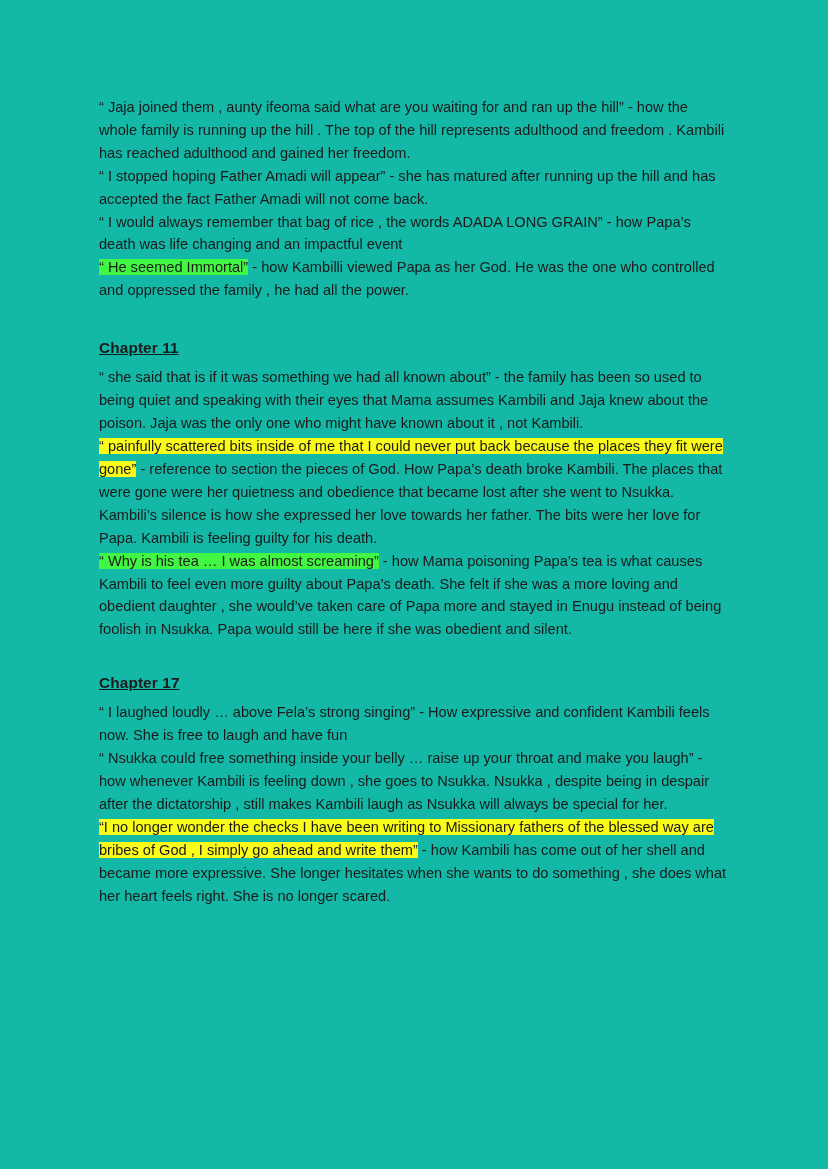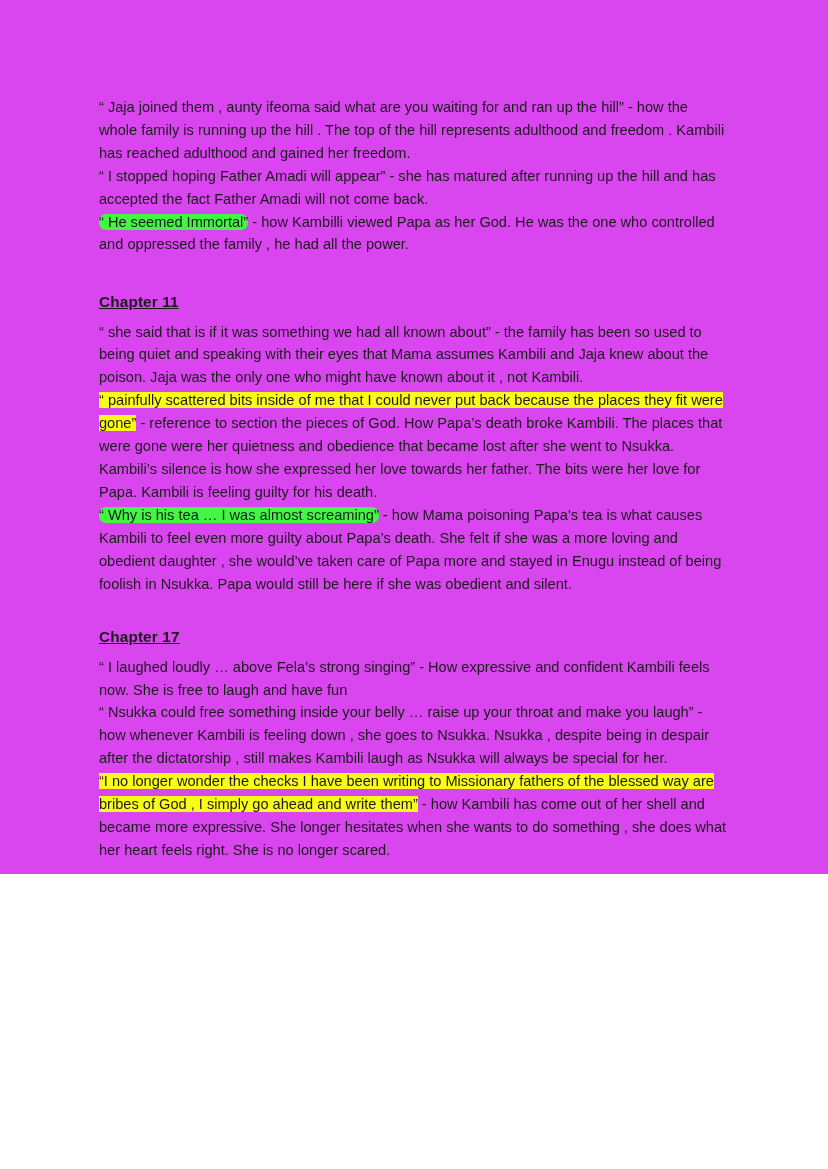--- a/index.html
+++ b/index.html
@@ -9,22 +9,22 @@
   }
   body {
     width: 828px;
     height: 1169px;
     font-family: "Liberation Serif", serif;
     color: #000000;
   }
   #page {
     position: relative;
     width: 828px;
-    height: 874px;
-    background: #d946ef;
+    height: 1169px;
+    background: #14b8a6;
     box-sizing: border-box;
     padding: 96px 100px 0 99px;
   }
   .doc {
     width: 630px;
     font-size: 14.6px;
     line-height: 1.57;
     color: #1b1b1b;
     font-family: "Liberation Sans", sans-serif;
   }
@@ -46,41 +46,43 @@
     font-family: "Liberation Sans", sans-serif;
     font-size: 15.4px;
     text-decoration: underline;
     color: #1b1b1b;
     margin: 0 0 6px 0;
     letter-spacing: 0.1px;
   }
   .hl-green {
     background-color: #42f743;
     box-decoration-break: clone;
-    border-radius: 7px;
     -webkit-box-decoration-break: clone;
   }
   .hl-yellow {
     background-color: #fbfb19;
     box-decoration-break: clone;
     -webkit-box-decoration-break: clone;
   }
 </style>
 </head>
 <body>
 
 <div id="page">
   <div class="doc">
 
     <div class="block">
       <p class="para">
         <span>“ Jaja joined them , aunty ifeoma said what are you waiting for and ran up the hill” - how the whole family is running up the hill . The top of the hill represents adulthood and freedom . Kambili has reached adulthood and gained her freedom.</span>
       </p>
       <p class="para">
         <span>“ I stopped hoping Father Amadi will appear” - she has matured after running up the hill and has accepted the fact Father Amadi will not come back.</span>
+      </p>
+      <p class="para">
+        <span>“ I would always remember that bag of rice , the words ADADA LONG GRAIN” - how Papa’s death was life changing and an impactful event</span>
       </p>
       <p class="para">
         <span class="hl-green">“ He seemed Immortal”</span><span> - how Kambilli viewed Papa as her God. He was the one who controlled and oppressed the family , he had all the power.</span>
       </p>
     </div>
 
     <div class="spacer-lg"></div>
 
     <div class="block">
       <h2 class="chapter-heading">Chapter 11</h2>

